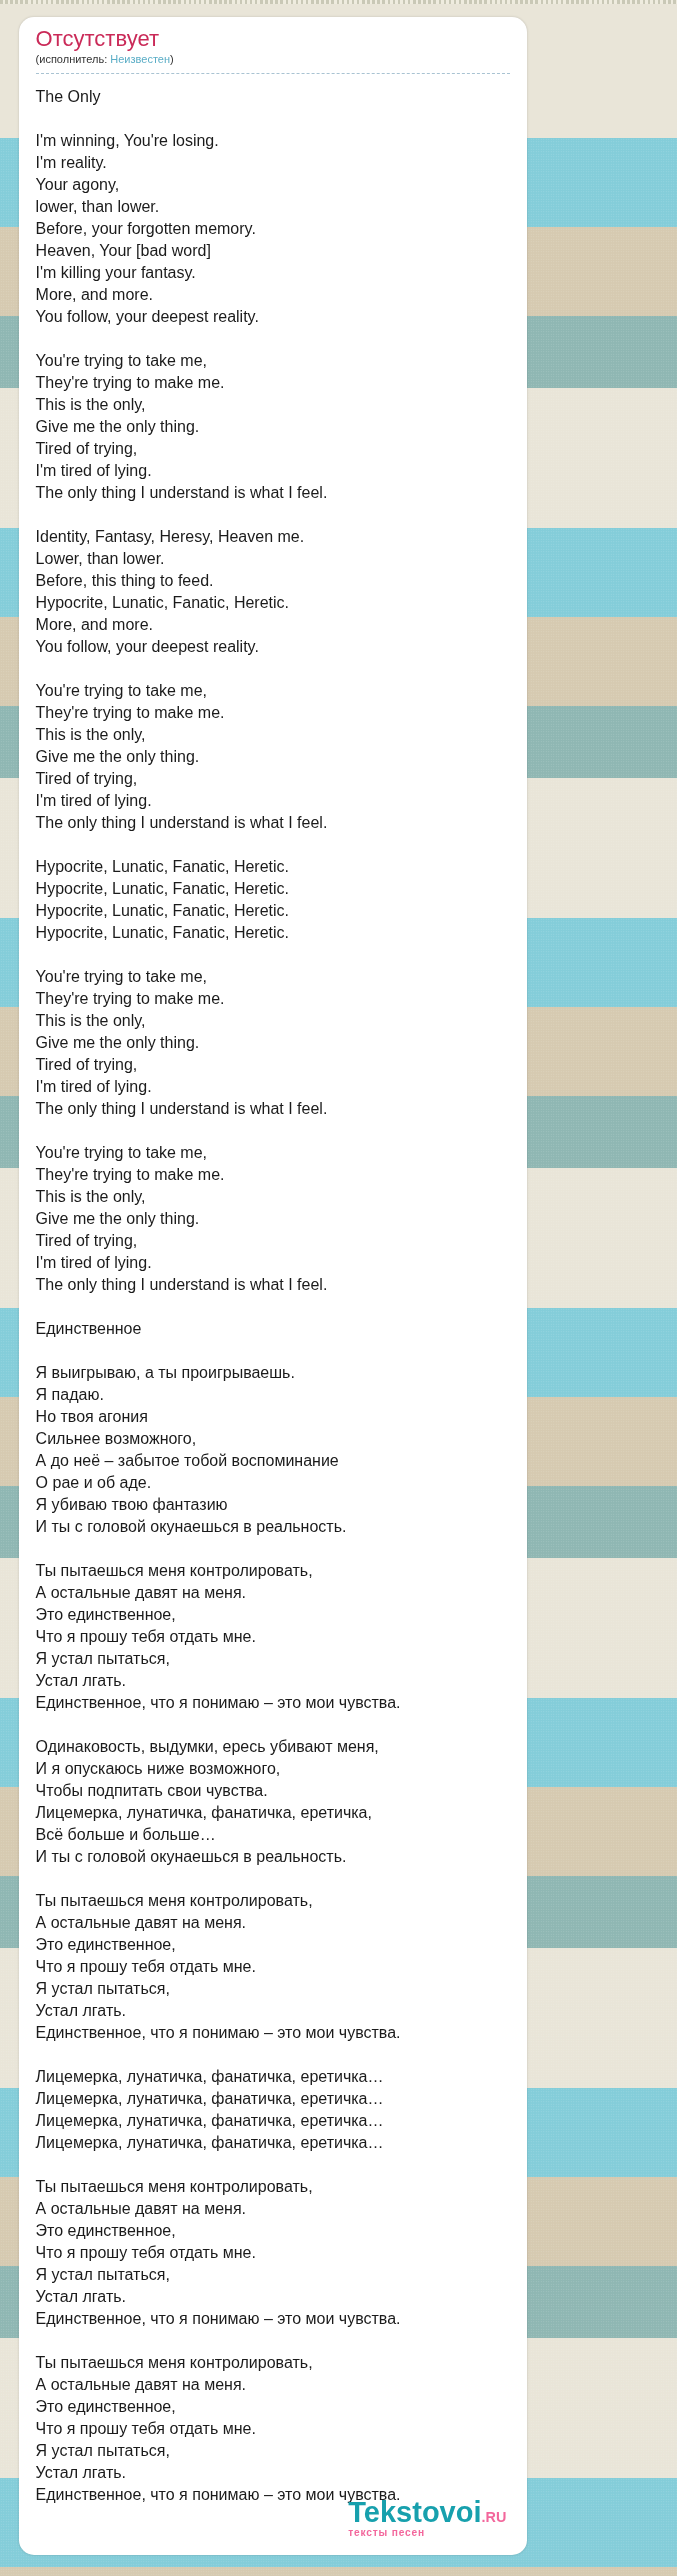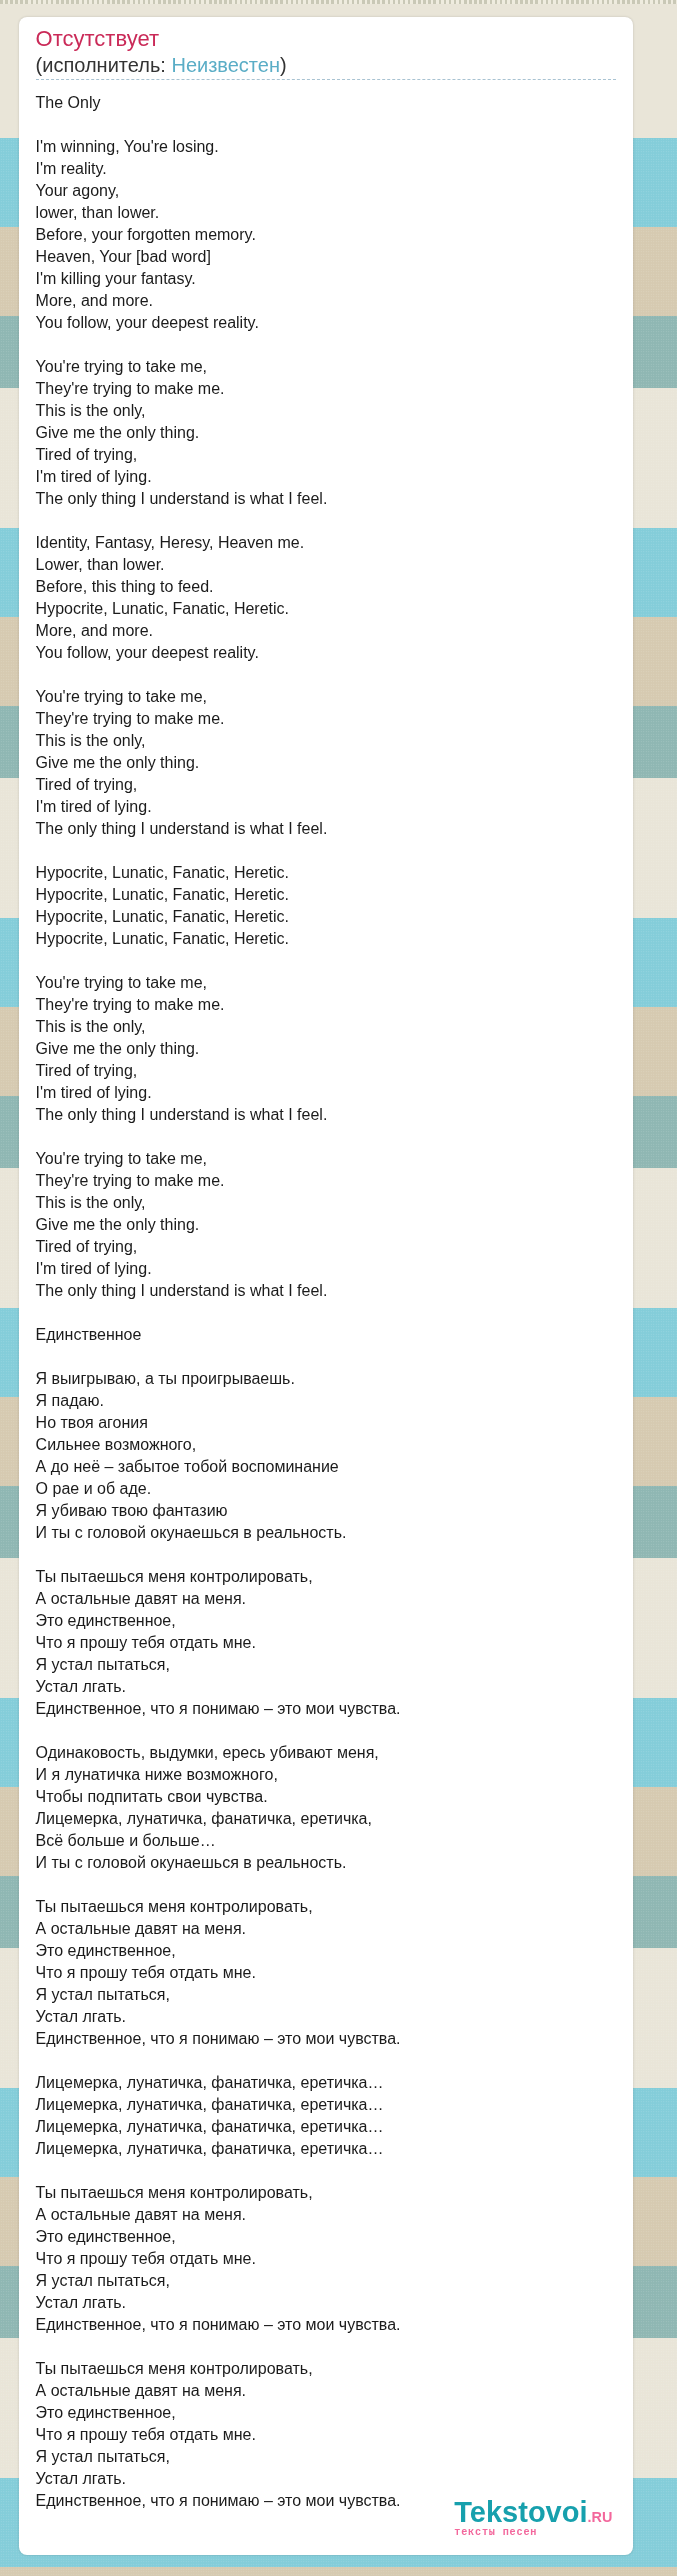--- a/index.html
+++ b/index.html
@@ -26,36 +26,36 @@
       var(--stripe-cream) 250px 390px);
     z-index:0;
   }
   .bg-stripes::after {
     content:""; position:absolute; inset:0;
     background-image:radial-gradient(rgba(255,255,255,.22) 0.8px, transparent 0.8px);
     background-size:2.5px 2.5px;
   }
   .card {
     position:absolute; left:18.6px; top:17px;
-    width:614px; height:2538px;
+    width:508px; height:2538px;
     background:var(--card-bg);
-    border-radius:8px;
+    border-radius:15px;
     box-shadow:0 0 2.5px rgba(0,0,0,.18);
     z-index:1;
     box-sizing:border-box;
     padding:10.2px 17px 0 17px;
   }
   h1.song-title {
     margin:0; font-weight:normal;
     font-size:22px; line-height:24px;
     color:var(--title-color);
   }
   .artist-line {
-    font-size:20px; line-height:17px; color:#333;
-    padding-bottom:5.1px; margin-top:6px;
+    font-size:11px; line-height:17px; color:#333;
+    padding-bottom:5.1px; margin-top:0;
     border-bottom:0.8px dashed #a9c3d2;
   }
   .artist-link { color:var(--link-color); text-decoration:none; cursor:pointer; }
   .lyrics {
     margin-top:12px;
     font-size:16px; line-height:22px;
     color:#1b1b1b;
   }
   .stanza { margin:0 0 22px 0; }
   .stanza:last-child { margin-bottom:0; }
@@ -69,21 +69,20 @@
     color:var(--logo-main-color);
   }
   .logo-tld {
     font-weight:bold; font-size:14.4px;
     color:var(--logo-accent-color);
   }
   .logo-tagline {
     display:block; font-weight:bold; font-size:10.2px;
     letter-spacing:0.8px; margin-top:0.8px;
     color:var(--logo-accent-color);
-    font-family:Liberation Mono, monospace;
   }
 </style>
 </head>
 <body>
 
 <div class="top-dots"></div>
 <div class="bg-stripes"></div>
 
 <div class="card">
   <h1 class="song-title">Отсутствует</h1>
@@ -172,21 +171,21 @@
         <div class="line">Ты пытаешься меня контролировать,</div>
         <div class="line">А остальные давят на меня.</div>
         <div class="line">Это единственное,</div>
         <div class="line">Что я прошу тебя отдать мне.</div>
         <div class="line">Я устал пытаться,</div>
         <div class="line">Устал лгать.</div>
         <div class="line">Единственное, что я понимаю – это мои чувства.</div>
       </div>
       <div class="stanza">
         <div class="line">Одинаковость, выдумки, ересь убивают меня,</div>
-        <div class="line">И я лунатичка ниже возможного,</div>
+        <div class="line">И я опускаюсь ниже возможного,</div>
         <div class="line">Чтобы подпитать свои чувства.</div>
         <div class="line">Лицемерка, лунатичка, фанатичка, еретичка,</div>
         <div class="line">Всё больше и больше…</div>
         <div class="line">И ты с головой окунаешься в реальность.</div>
       </div>
       <div class="stanza">
         <div class="line">Ты пытаешься меня контролировать,</div>
         <div class="line">А остальные давят на меня.</div>
         <div class="line">Это единственное,</div>
         <div class="line">Что я прошу тебя отдать мне.</div>

